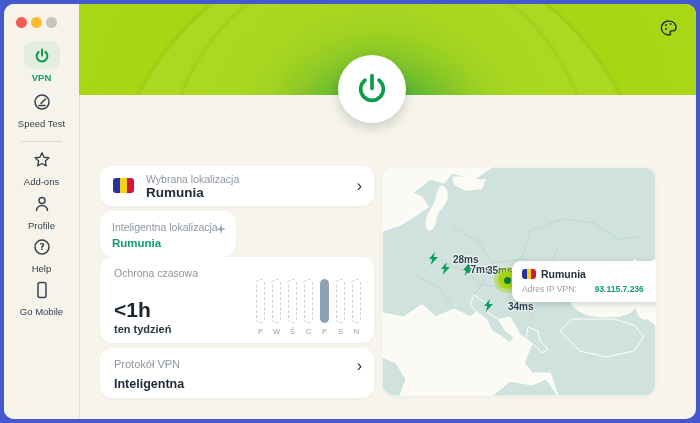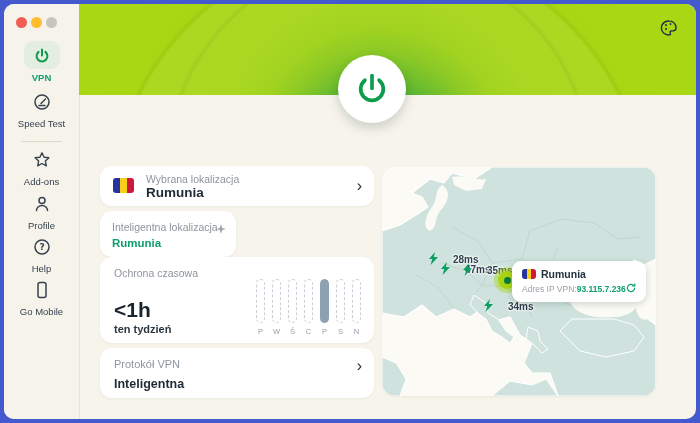--- a/index.html
+++ b/index.html
@@ -72,21 +72,21 @@
   .ping{position:absolute;display:flex;align-items:flex-end;gap:14px;}
   .ping-label{font-size:10px;font-weight:bold;color:#2e3f4f;
     text-shadow:0 0 3px #fff,0 0 3px #fff,0 0 3px #fff;}
   #loc-dot{position:absolute;left:116px;top:104px;width:18px;height:18px;border-radius:50%;
     background:#a8d513;box-shadow:0 0 0 4px rgba(168,213,19,0.45);
     display:flex;align-items:center;justify-content:center;}
   #loc-dot .core{width:7px;height:7px;border-radius:50%;background:#0b7a3c;}
   #map-tooltip{position:absolute;left:130px;top:94px;background:#ffffff;border-radius:9px;
     box-shadow:0 2px 7px rgba(20,40,30,0.18);padding:7px 10px;white-space:nowrap;}
   #map-tooltip .row1{display:flex;align-items:center;gap:5px;font-size:10.5px;font-weight:bold;color:#243240;}
-  #map-tooltip .row2{margin-top:3px;font-size:8.5px;color:#9aa1a8;display:flex;align-items:center;gap:0;}
+  #map-tooltip .row2{margin-top:3px;font-size:8.5px;color:#9aa1a8;display:flex;align-items:center;gap:18px;}
   #map-tooltip .ip{color:#0e9e6e;font-weight:bold;}
 
   .flag{display:inline-block;border-radius:3px;overflow:hidden;}
   .flag span{display:inline-block;height:100%;}
 
   #palette-btn{position:absolute;right:18px;top:15px;cursor:pointer;}
 </style>
 </head>
 <body>
 

